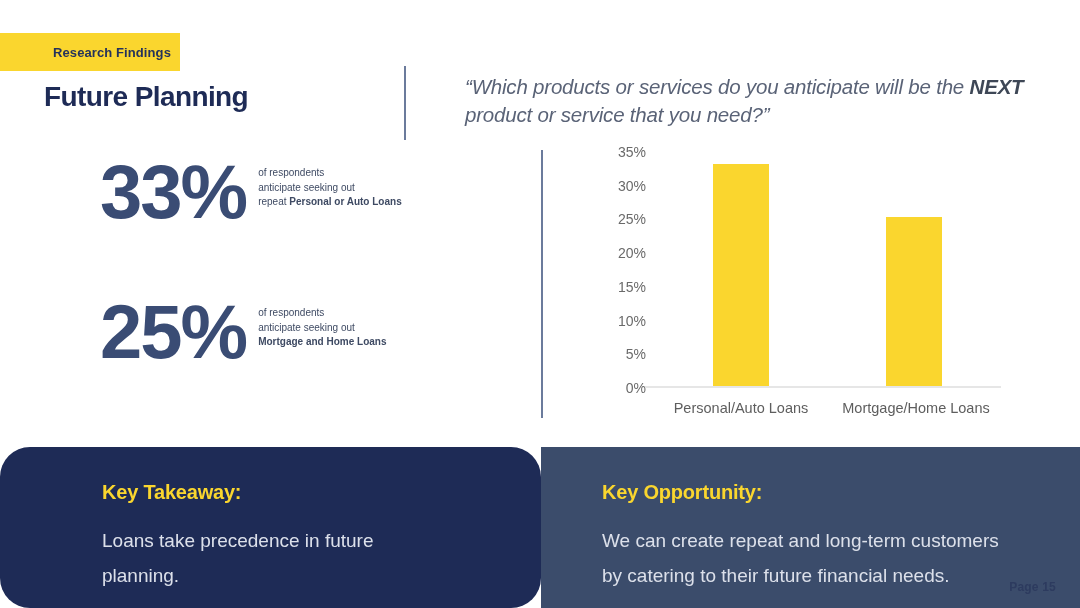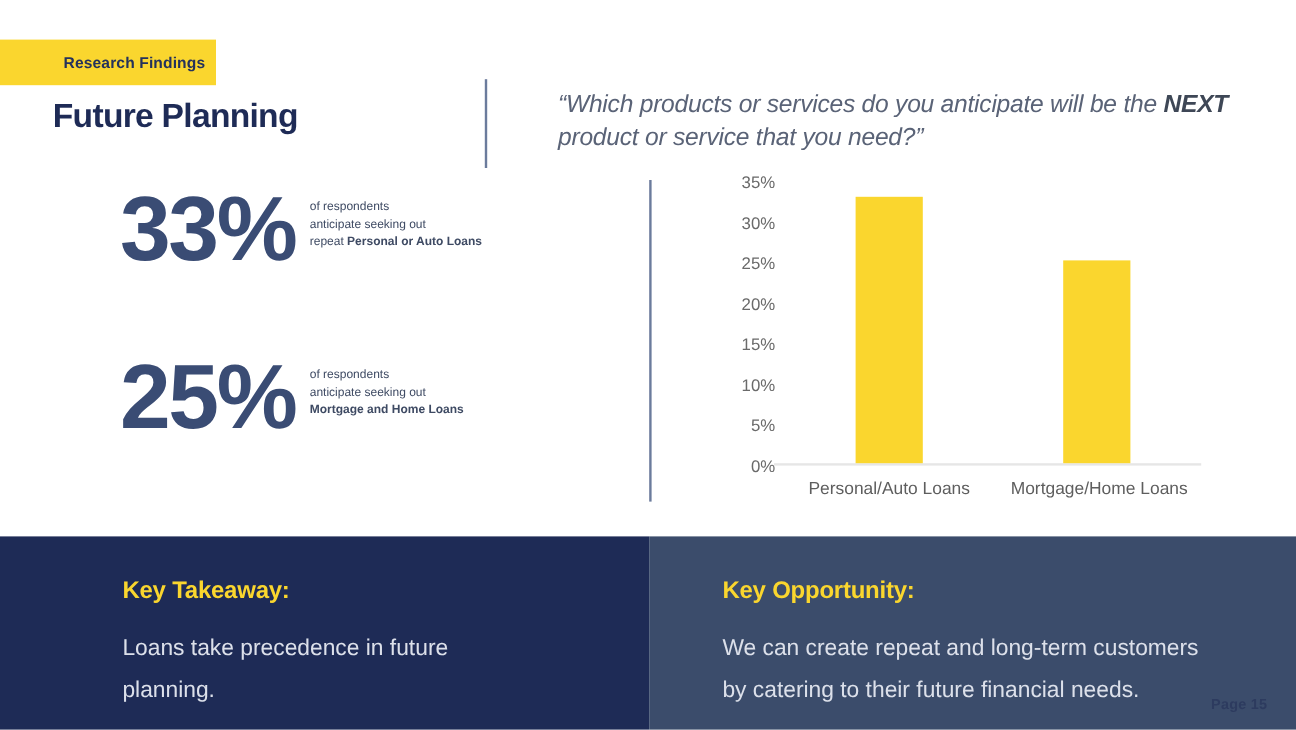--- a/index.html
+++ b/index.html
@@ -177,20 +177,21 @@
   .panel {
     position: absolute;
     top: 447px;
     height: 161px;
     box-sizing: border-box;
   }
   .panel-left {
     left: 0;
     width: 541px;
     background: #1E2B56;
+    border-radius: 30px;
   }
   .panel-right {
     left: 541px;
     width: 539px;
     background: #3B4C6B;
   }
   .panel-heading {
     position: absolute;
     font-size: 20px;
     font-weight: bold;

